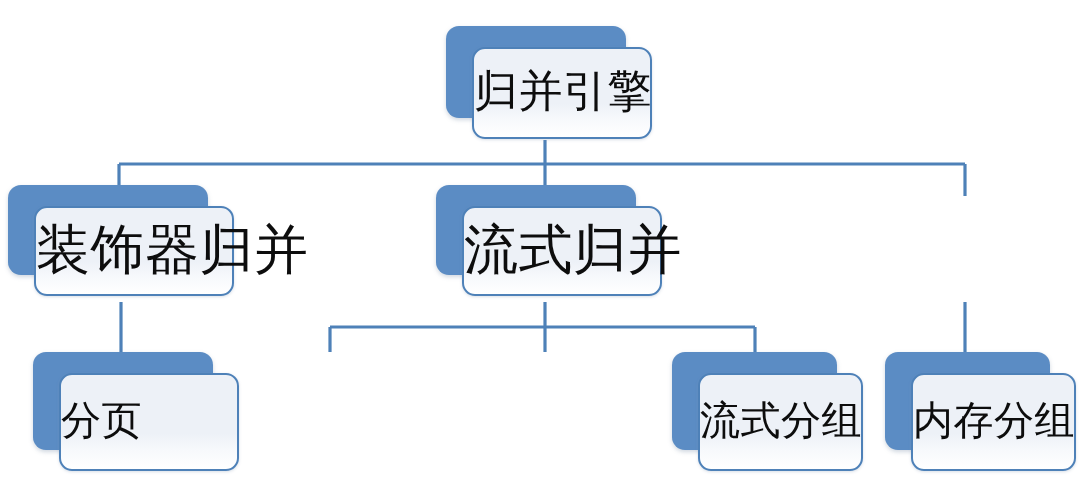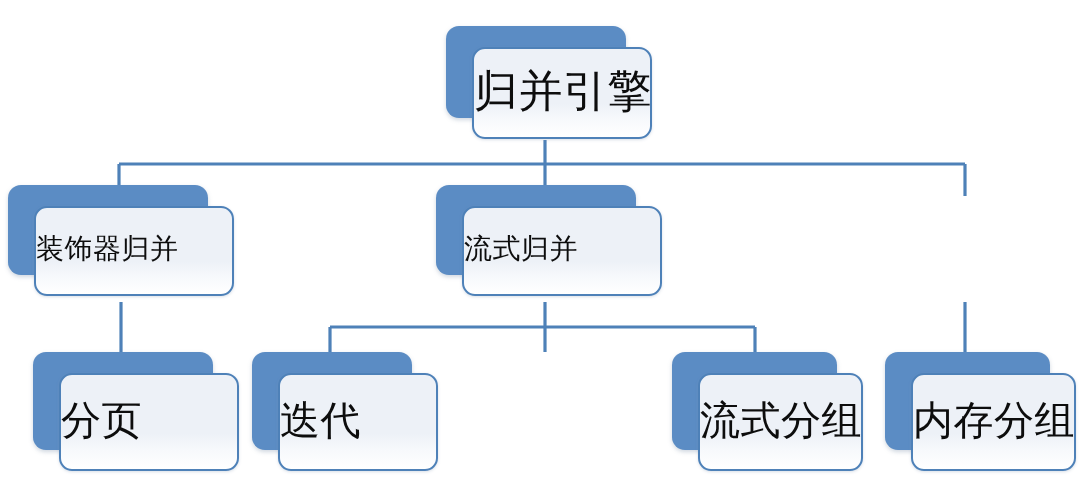--- a/index.html
+++ b/index.html
@@ -59,21 +59,21 @@
   .node .card-label {
     color: #0d0d0d;
     font-weight: 400;
     line-height: 1;
     letter-spacing: 0.5px;
     white-space: nowrap;
     transform: translateY(-2px);
   }
   
   .lvl1 .card-label { font-size: 44px; }
-  .lvl2 .card-label { font-size: 28px; }
+  .lvl2 .card-label { font-size: 54px; }
   .lvl3 .card-label { font-size: 40px; }
 </style>
 </head>
 <body>
 
 <div id="canvas">
 
   <svg id="connector-layer" viewBox="0 0 1080 495" width="1080" height="495">
     <g fill="none" stroke="#4E81B8" stroke-width="3.2" stroke-linecap="butt">
 
@@ -104,41 +104,35 @@
     </div>
   </div>
 
   <div class="node lvl2" style="left:8px; top:185px; width:200px; height:90px;">
     <div class="card-shadow"></div>
     <div class="card-face">
       <span class="card-label">装饰器归并</span>
     </div>
   </div>
 
-  <div class="node lvl2" style="left:436px; top:185px; width:200px; height:90px;font-family:Liberation Serif, serif;">
+  <div class="node lvl2" style="left:436px; top:185px; width:200px; height:90px;">
     <div class="card-shadow"></div>
     <div class="card-face">
       <span class="card-label">流式归并</span>
     </div>
   </div>
 
 
   <div class="node lvl3" style="left:33px; top:352px; width:180px; height:98px;">
     <div class="card-shadow"></div>
     <div class="card-face">
       <span class="card-label">分页</span>
     </div>
   </div>
 
-  <div class="node lvl3" style="left:252px; top:352px; width:160px; height:98px;">
-    <div class="card-shadow"></div>
-    <div class="card-face">
-      <span class="card-label">迭代</span>
-    </div>
-  </div>
 
 
   <div class="node lvl3" style="left:885px; top:352px; width:165px; height:98px;">
     <div class="card-shadow"></div>
     <div class="card-face">
       <span class="card-label">内存分组</span>
     </div>
   </div>
 
   <div class="node lvl3" style="left:672px; top:352px; width:165px; height:98px;">

